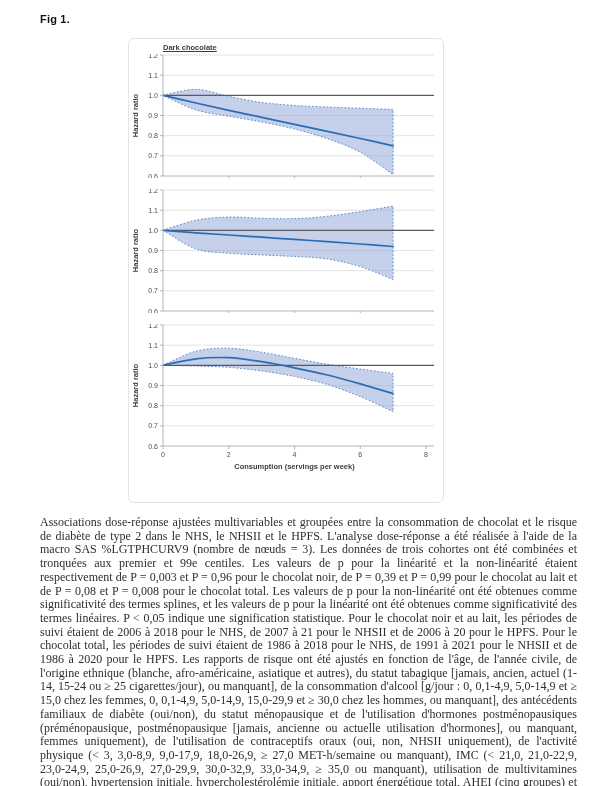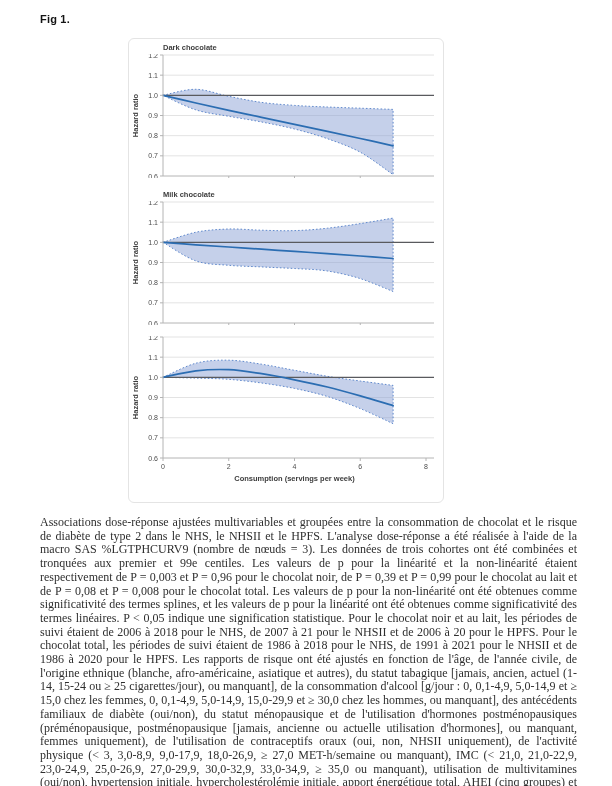--- a/index.html
+++ b/index.html
@@ -13,21 +13,21 @@
   }
   .figure-card{
     position:absolute;left:128px;top:38px;width:314px;height:460px;
     background:#fff;border:1px solid #e4e4e4;border-radius:6px;
     padding-top:3px;box-sizing:content-box;overflow:hidden;
   }
   .panel{margin:0;}
   .panel + .panel{margin-top:11px;}
   .panel-title{
     margin:0 0 0 34px;height:12px;line-height:12px;
-    font-size:7.5px;font-weight:bold;color:#3c3c3c;
+    font-size:7.5px;font-weight:bold;color:#3c3c3c;text-decoration:underline;
   }
   svg.plot{display:block;}
   svg text{font-family:"Liberation Sans",sans-serif;}
   .caption{
     position:absolute;left:40px;top:516px;width:537px;
     font-family:Liberation Serif, serif;
     font-size:12px;line-height:13.7px;color:#2e2e2e;
     text-align:justify;
   }
 </style>
@@ -65,21 +65,20 @@
         <text x="29" y="104.33333333333334" text-anchor="end" font-size="7" fill="#4c4c4c">0.7</text>
         <line x1="31" y1="122" x2="34" y2="122" stroke="#b4b4b4" stroke-width="1"></line>
         <text x="29" y="124.5" text-anchor="end" font-size="7" fill="#4c4c4c">0.6</text>
         <text x="9" y="61.5" text-anchor="middle" font-size="7.5" font-weight="bold" fill="#3c3c3c" transform="rotate(-90 9 61.5)">Hazard ratio</text>
         <line x1="99.75" y1="122" x2="99.75" y2="125" stroke="#b4b4b4" stroke-width="1"></line>
         <line x1="165.5" y1="122" x2="165.5" y2="125" stroke="#b4b4b4" stroke-width="1"></line>
         <line x1="231.25" y1="122" x2="231.25" y2="125" stroke="#b4b4b4" stroke-width="1"></line>
       </svg>
   </div>
   <div class="panel">
-    <h3 class="panel-title">Milk chocolate</h3>
     <svg class="plot" width="312" height="124" viewBox="0 0 312 124">
         <line x1="34" y1="1" x2="305" y2="1" stroke="#e3e3e3" stroke-width="1"></line>
         <line x1="34" y1="21.166666666666643" x2="305" y2="21.166666666666643" stroke="#e3e3e3" stroke-width="1"></line>
         <line x1="34" y1="61.499999999999986" x2="305" y2="61.499999999999986" stroke="#e3e3e3" stroke-width="1"></line>
         <line x1="34" y1="81.66666666666664" x2="305" y2="81.66666666666664" stroke="#e3e3e3" stroke-width="1"></line>
         <line x1="34" y1="101.83333333333334" x2="305" y2="101.83333333333334" stroke="#e3e3e3" stroke-width="1"></line>
         <path d="M34.0 41.3 C39.5 39.7,55.9 33.5,66.9 31.2 C77.8 29.0,88.8 28.4,99.8 28.0 C110.7 27.7,121.7 29.0,132.6 29.2 C143.6 29.5,154.5 30.0,165.5 29.6 C176.5 29.3,187.4 28.4,198.4 27.2 C209.3 26.0,220.3 24.3,231.3 22.6 C242.2 20.9,258.6 18.0,264.1 17.1 L264.1 90.5 C258.6 88.4,242.2 81.1,231.3 77.6 C220.3 74.2,209.3 71.7,198.4 70.0 C187.4 68.3,176.5 68.2,165.5 67.5 C154.5 66.9,143.6 66.5,132.6 65.9 C121.7 65.4,110.7 65.3,99.8 64.3 C88.8 63.3,77.8 63.7,66.9 59.9 C55.9 56.1,39.5 44.4,34.0 41.3 Z" fill="rgba(140,162,214,0.5)" stroke="none"></path>
         <path d="M34.0 41.3 C39.5 39.7,55.9 33.5,66.9 31.2 C77.8 29.0,88.8 28.4,99.8 28.0 C110.7 27.7,121.7 29.0,132.6 29.2 C143.6 29.5,154.5 30.0,165.5 29.6 C176.5 29.3,187.4 28.4,198.4 27.2 C209.3 26.0,220.3 24.3,231.3 22.6 C242.2 20.9,258.6 18.0,264.1 17.1 L264.1 90.5 C258.6 88.4,242.2 81.1,231.3 77.6 C220.3 74.2,209.3 71.7,198.4 70.0 C187.4 68.3,176.5 68.2,165.5 67.5 C154.5 66.9,143.6 66.5,132.6 65.9 C121.7 65.4,110.7 65.3,99.8 64.3 C88.8 63.3,77.8 63.7,66.9 59.9 C55.9 56.1,39.5 44.4,34.0 41.3 Z" fill="none" stroke="#6089cc" stroke-width="1" stroke-dasharray="1.6 2"></path>
         <line x1="34" y1="41.33333333333332" x2="305" y2="41.33333333333332" stroke="#595a5e" stroke-width="1.1"></line>
         <path d="M34.0 41.3 C39.5 41.7,55.9 43.0,66.9 43.8 C77.8 44.5,88.8 45.2,99.8 46.0 C110.7 46.7,121.7 47.5,132.6 48.2 C143.6 48.9,154.5 49.7,165.5 50.4 C176.5 51.1,187.4 51.9,198.4 52.6 C209.3 53.4,220.3 54.2,231.3 55.0 C242.2 55.9,258.6 57.1,264.1 57.5" fill="none" stroke="#2b6db2" stroke-width="1.7" stroke-linecap="round"></path>

